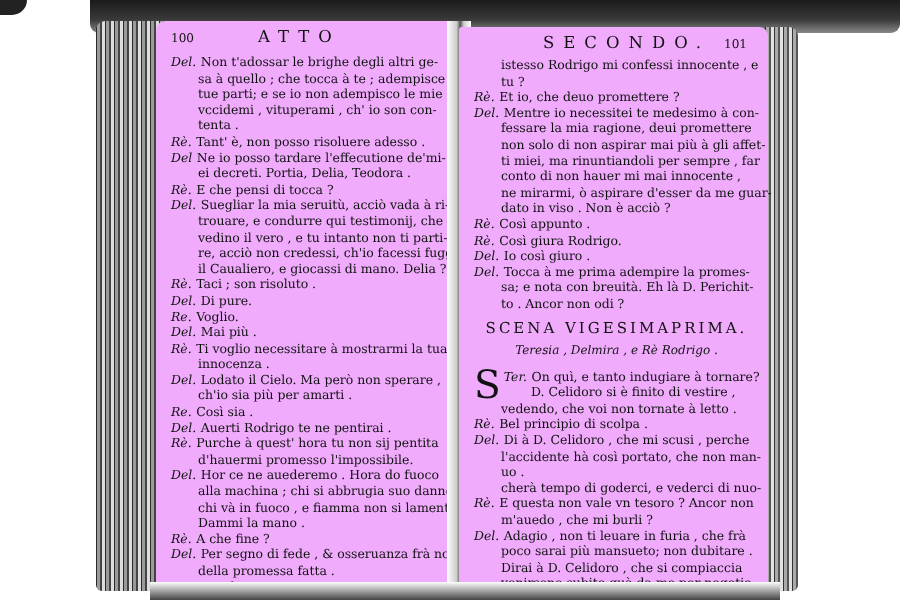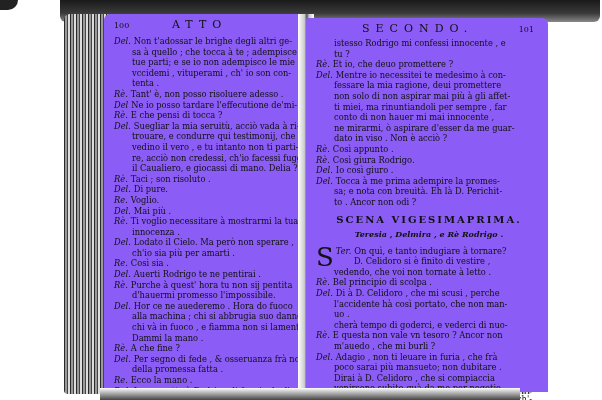--- a/index.html
+++ b/index.html
@@ -26,24 +26,24 @@
       repeating-linear-gradient(90deg,#2a2a2a 0 1px,#9a9a9a 1px 3px,#444 3px 4px,#ddd 4px 6px);
     border-radius:6px 0 0 4px;
   }
   .edge-right {
     position:absolute; left:510px; top:18px; width:22px; height:376px;
     background:
       repeating-linear-gradient(90deg,#333 0 1px,#aaa 1px 3px,#555 3px 4px,#e2e2e2 4px 6px);
     border-radius:0 6px 4px 0;
   }
   .page {
-    position:absolute; background:#8b5cf6; box-sizing:border-box;
+    position:absolute; background:#f0abfc; box-sizing:border-box;
   }
   .page-left { left:104px; top:14px; width:204px; height:380px; border-radius:6px 2px 0 0; }
-  .page-right { left:306px; top:18px; width:242px; height:374px; border-radius:2px 6px 0 0; }
+  .page-right { left:306px; top:18px; width:206px; height:374px; border-radius:2px 6px 0 0; }
   .gutter {
     position:absolute; left:298px; top:14px; width:16px; height:382px;
     background:linear-gradient(90deg,#fff 0,#ccc 40%,#555 55%,#ccc 70%,#fff 100%);
   }
   .bottom-shadow {
     position:absolute; left:100px; top:388px; width:420px; height:12px;
     background:linear-gradient(#fff,#444);
   }
   .running-head {
     position:absolute; top:4px; left:0; right:0; height:14px;
@@ -52,24 +52,24 @@
   .page-num { position:absolute; font-size:8px; top:3px; }
   .head-word { position:absolute; letter-spacing:6px; font-size:11px; }
   .text {
     position:absolute; top:22px; left:10px; right:6px;
     font-size:8.3px; line-height:10.6px;
   }
   .line { white-space:nowrap; }
   .sp { font-style:italic; font-weight:normal; margin-right:3px; }
   .cont { padding-left:18px; }
   .scene-title {
-    text-align:center; letter-spacing:2px; font-size:10px; margin:7px 0 4px 0;font-weight:bold;
+    text-align:center; letter-spacing:2px; font-size:10px; margin:7px 0 4px 0;
   }
   .scene-cast {
-    text-align:center; font-style:italic; font-weight:bold; font-size:8px; margin-bottom:6px;
+    text-align:center; font-style:italic; font-weight:normal; font-size:8px; margin-bottom:6px;
   }
   .dropcap {
     float:left; font-size:26px; line-height:20px; margin:1px 2px 0 0;
   }
 </style>
 </head>
 <body>
 
 <div class="cover-corner"></div>
 <div class="cover-top"></div>
@@ -82,20 +82,21 @@
     <span class="head-word" style="left:68px">ATTO</span>
   </div>
   <div class="text" id="left-text">
       <div class="line"><span class="sp">Del.</span><span>Non t'adossar le brighe degli altri ge-</span></div>
       <div class="line cont"><span>sa à quello ; che tocca à te ; adempisce le</span></div>
       <div class="line cont"><span>tue parti; e se io non adempisco le mie ,</span></div>
       <div class="line cont"><span>vccidemi , vituperami , ch' io son con-</span></div>
       <div class="line cont"><span>tenta .</span></div>
       <div class="line"><span class="sp">Rè.</span><span>Tant' è, non posso risoluere adesso .</span></div>
       <div class="line"><span class="sp">Del</span><span>Ne io posso tardare l'effecutione de'mi-</span></div>
+      <div class="line cont"><span>ei decreti. Portia, Delia, Teodora .</span></div>
       <div class="line"><span class="sp">Rè.</span><span>E che pensi di tocca ?</span></div>
       <div class="line"><span class="sp">Del.</span><span>Suegliar la mia seruitù, acciò vada à ri-</span></div>
       <div class="line cont"><span>trouare, e condurre qui testimonij, che</span></div>
       <div class="line cont"><span>vedino il vero , e tu intanto non ti parti-</span></div>
       <div class="line cont"><span>re, acciò non credessi, ch'io facessi fuggire</span></div>
       <div class="line cont"><span>il Caualiero, e giocassi di mano. Delia ?</span></div>
       <div class="line"><span class="sp">Rè.</span><span>Taci ; son risoluto .</span></div>
       <div class="line"><span class="sp">Del.</span><span>Di pure.</span></div>
       <div class="line"><span class="sp">Re.</span><span>Voglio.</span></div>
       <div class="line"><span class="sp">Del.</span><span>Mai più .</span></div>

